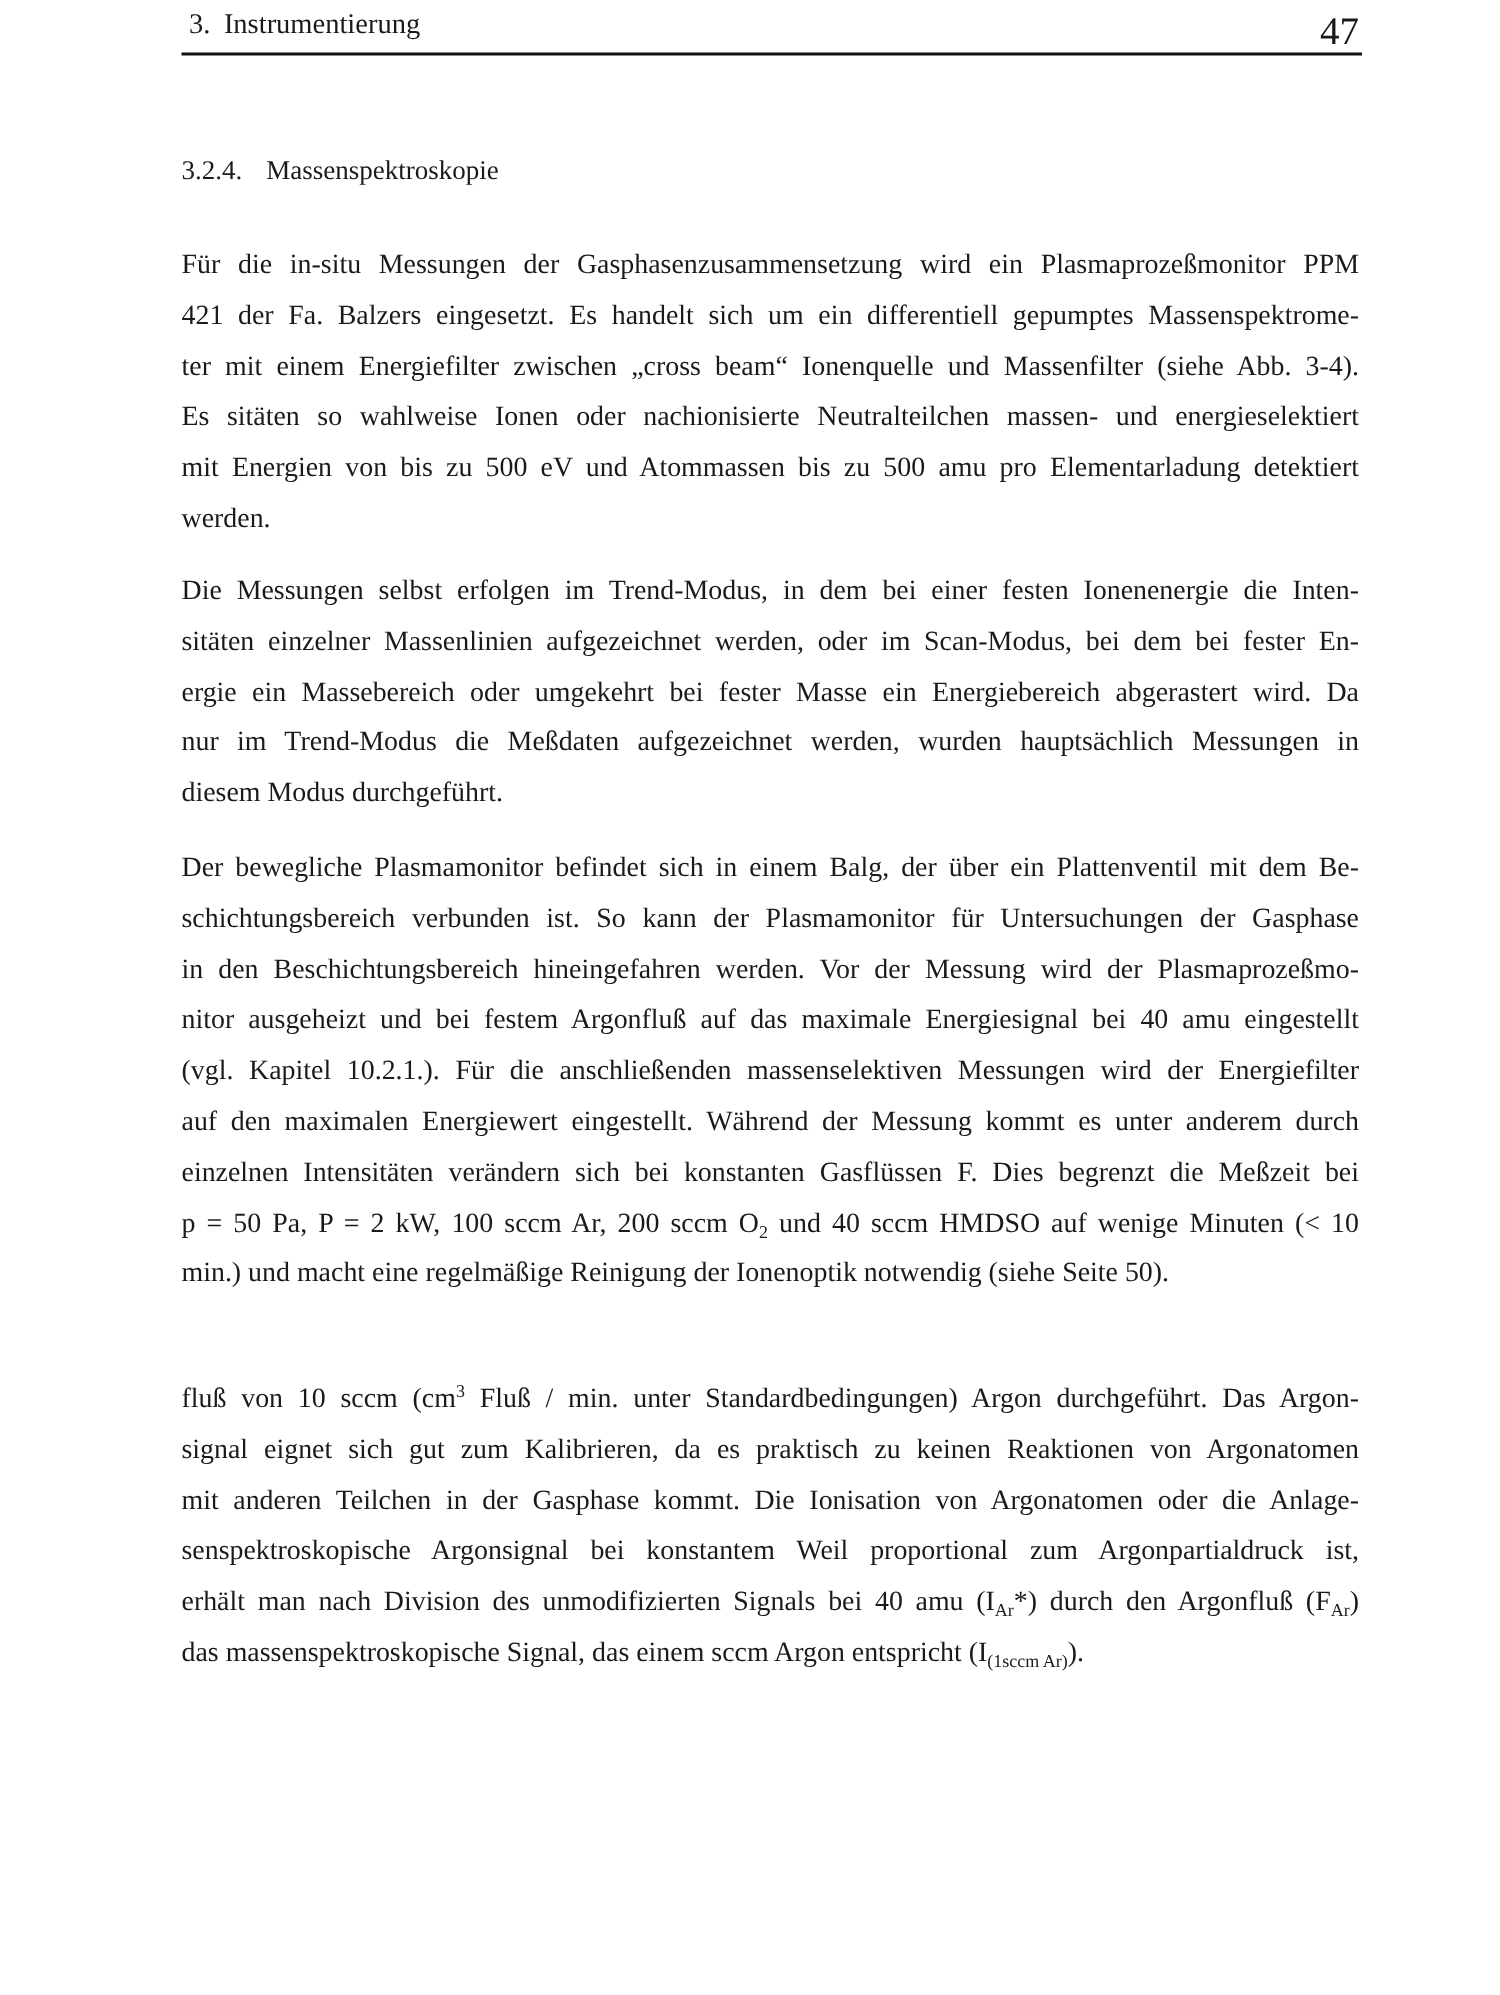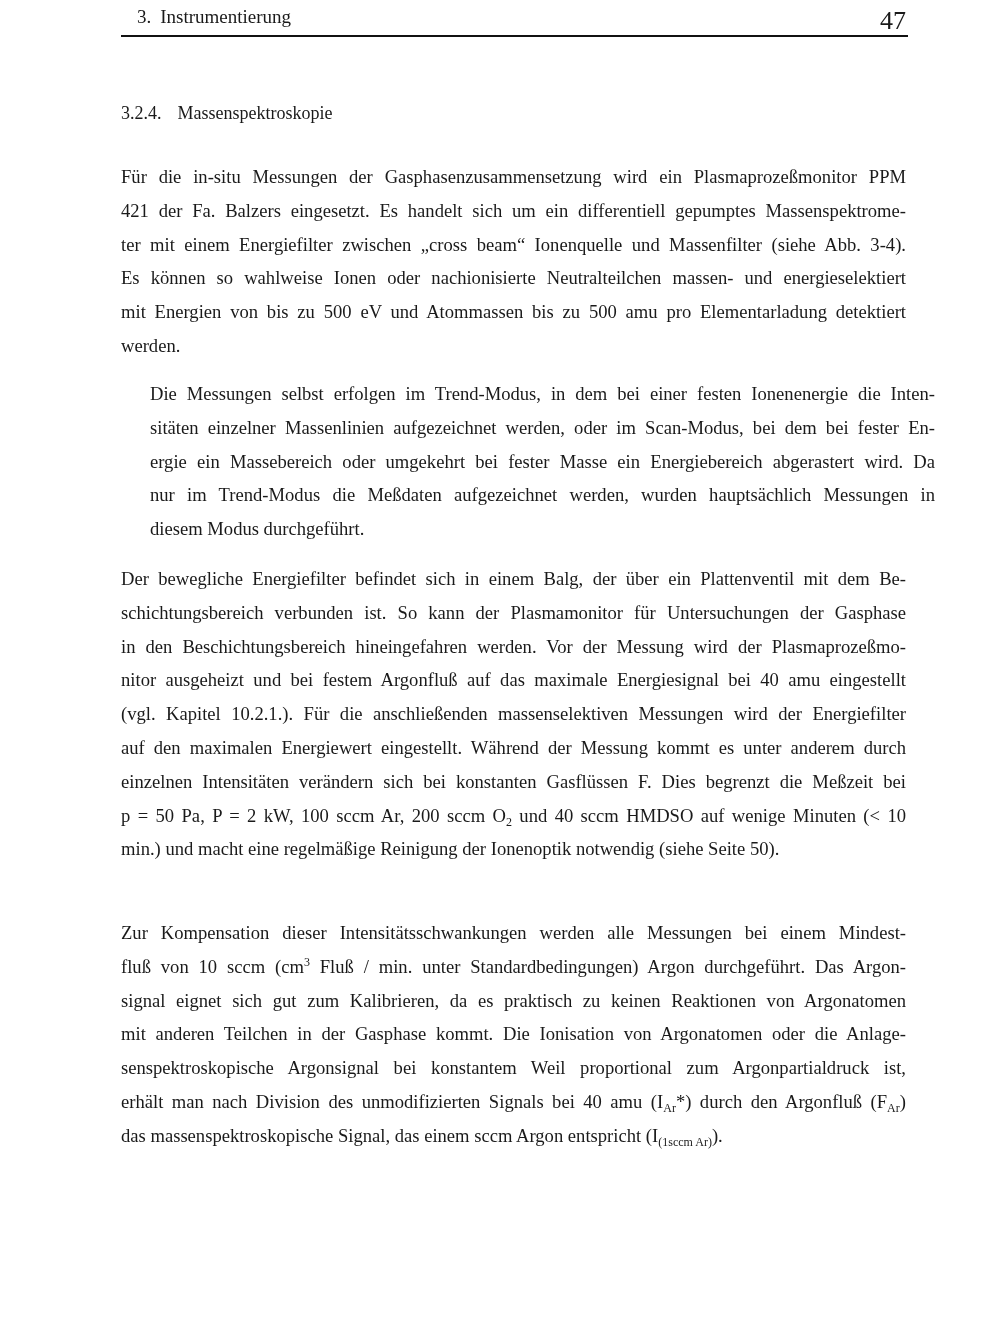--- a/index.html
+++ b/index.html
@@ -1,19 +1,19 @@
 <!DOCTYPE html>
 <html><head>
 <meta charset="utf-8">
 <style>
   html, body { margin: 0; padding: 0; background: #ffffff; }
   body { width: 1000px; height: 1330px; position: relative; overflow: hidden;
          font-family: "Liberation Serif", "DejaVu Serif", serif; color: #1a1a1a; }
   .header { position: absolute; left: 121px; top: 4px; width: 787px; height: 30px; }
-  .header-left { position: absolute; left: 16px; top: 2px; font-size: 19px; }
+  .header-left { position: absolute; left: 5px; top: 2px; font-size: 19px; }
   .header-left .num { margin-right: 9px; }
   .header-right { position: absolute; right: 2px; top: 2px; font-size: 26px; font-family: Liberation Serif, serif; }
   .header-rule { position: absolute; left: 121px; top: 35px; width: 787px; height: 1.5px; background: #111; }
   .section-title { position: absolute; left: 121px; top: 103px; font-size: 18px; white-space: nowrap; }
   .section-title .num { margin-right: 16px; }
   .para { position: absolute; left: 121px; width: 785px; font-size: 18.6px; }
   .line { height: 33.8px; line-height: 33.8px; white-space: nowrap; text-align: justify; text-align-last: justify; }
   .line.last { text-align-last: left; }
   sub { font-size: 12px; vertical-align: -4px; line-height: 0; }
   sup { font-size: 12px; vertical-align: 7px; line-height: 0; }
@@ -30,46 +30,45 @@
 <div class="header-rule"></div>
 
 <div class="section-title">
   <span class="num">3.2.4.</span><span>Massenspektroskopie</span>
 </div>
 
 <div class="para" style="top:160px;">
   <div class="line">Für die in-situ Messungen der Gasphasenzusammensetzung wird ein Plasmaprozeßmonitor PPM</div>
   <div class="line">421 der Fa. Balzers eingesetzt. Es handelt sich um ein differentiell gepumptes Massenspektrome-</div>
   <div class="line">ter mit einem Energiefilter zwischen „cross beam“ Ionenquelle und Massenfilter (siehe Abb. 3-4).</div>
-  <div class="line">Es können so wahlweise Ionen oder nachionisierte Neutralteilchen massen- und energieselektiert</div>
+  <div class="line">Es sitäten so wahlweise Ionen oder nachionisierte Neutralteilchen massen- und energieselektiert</div>
   <div class="line">mit Energien von bis zu 500 eV und Atommassen bis zu 500 amu pro Elementarladung detektiert</div>
   <div class="line last">werden.</div>
 </div>
 
-<div class="para" style="top:377px;margin-left:29px;">
+<div class="para" style="top:377px;">
   <div class="line">Die Messungen selbst erfolgen im Trend-Modus, in dem bei einer festen Ionenenergie die Inten-</div>
   <div class="line">sitäten einzelner Massenlinien aufgezeichnet werden, oder im Scan-Modus, bei dem bei fester En-</div>
   <div class="line">ergie ein Massebereich oder umgekehrt bei fester Masse ein Energiebereich abgerastert wird. Da</div>
   <div class="line">nur im Trend-Modus die Meßdaten aufgezeichnet werden, wurden hauptsächlich Messungen in</div>
   <div class="line last">diesem Modus durchgeführt.</div>
 </div>
 
 <div class="para" style="top:562px;">
-  <div class="line">Der bewegliche Energiefilter befindet sich in einem Balg, der über ein Plattenventil mit dem Be-</div>
+  <div class="line">Der bewegliche Plasmamonitor befindet sich in einem Balg, der über ein Plattenventil mit dem Be-</div>
   <div class="line">schichtungsbereich verbunden ist. So kann der Plasmamonitor für Untersuchungen der Gasphase</div>
   <div class="line">in den Beschichtungsbereich hineingefahren werden. Vor der Messung wird der Plasmaprozeßmo-</div>
   <div class="line">nitor ausgeheizt und bei festem Argonfluß auf das maximale Energiesignal bei 40 amu eingestellt</div>
   <div class="line">(vgl. Kapitel 10.2.1.). Für die anschließenden massenselektiven Messungen wird der Energiefilter</div>
   <div class="line">auf den maximalen Energiewert eingestellt. Während der Messung kommt es unter anderem durch</div>
   <div class="line">einzelnen Intensitäten verändern sich bei konstanten Gasflüssen F. Dies begrenzt die Meßzeit bei</div>
   <div class="line"><span>p = 50 Pa, P = 2 kW, 100 sccm Ar, 200 sccm O</span><sub>2</sub><span> und 40 sccm HMDSO auf wenige Minuten (&lt; 10</span></div>
   <div class="line last">min.) und macht eine regelmäßige Reinigung der Ionenoptik notwendig (siehe Seite 50).</div>
 </div>
 
 <div class="para" style="top:916px;">
-  <div class="line">Zur Kompensation dieser Intensitätsschwankungen werden alle Messungen bei einem Mindest-</div>
   <div class="line"><span>fluß von 10 sccm (cm</span><sup>3</sup><span> Fluß / min. unter Standardbedingungen) Argon durchgeführt. Das Argon-</span></div>
   <div class="line">signal eignet sich gut zum Kalibrieren, da es praktisch zu keinen Reaktionen von Argonatomen</div>
   <div class="line">mit anderen Teilchen in der Gasphase kommt. Die Ionisation von Argonatomen oder die Anlage-</div>
   <div class="line">senspektroskopische Argonsignal bei konstantem Weil proportional zum Argonpartialdruck ist,</div>
   <div class="line"><span>erhält man nach Division des unmodifizierten Signals bei 40 amu (I</span><sub>Ar</sub><span>*) durch den Argonfluß (F</span><sub>Ar</sub><span>)</span></div>
   <div class="line last"><span>das massenspektroskopische Signal, das einem sccm Argon entspricht (I</span><sub>(1sccm Ar)</sub><span>).</span></div>
 </div>
 
 </body></html>

